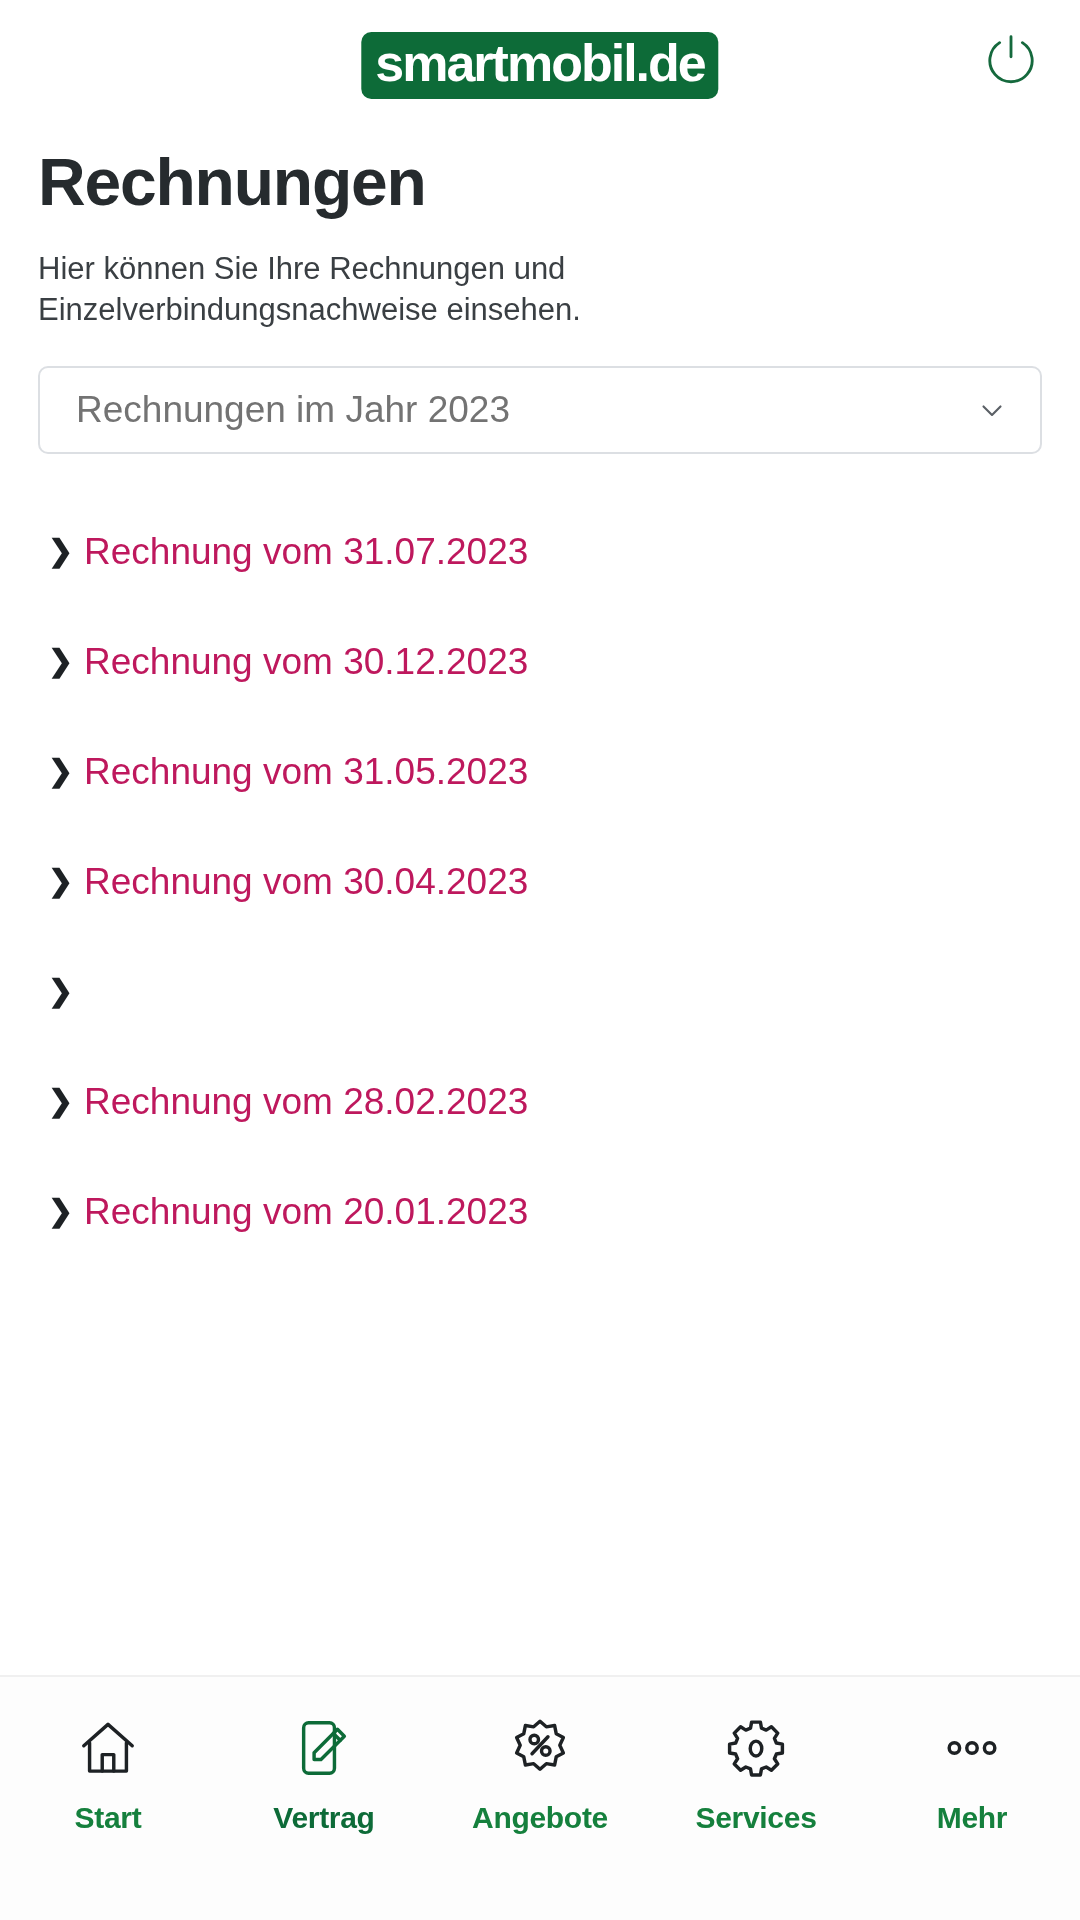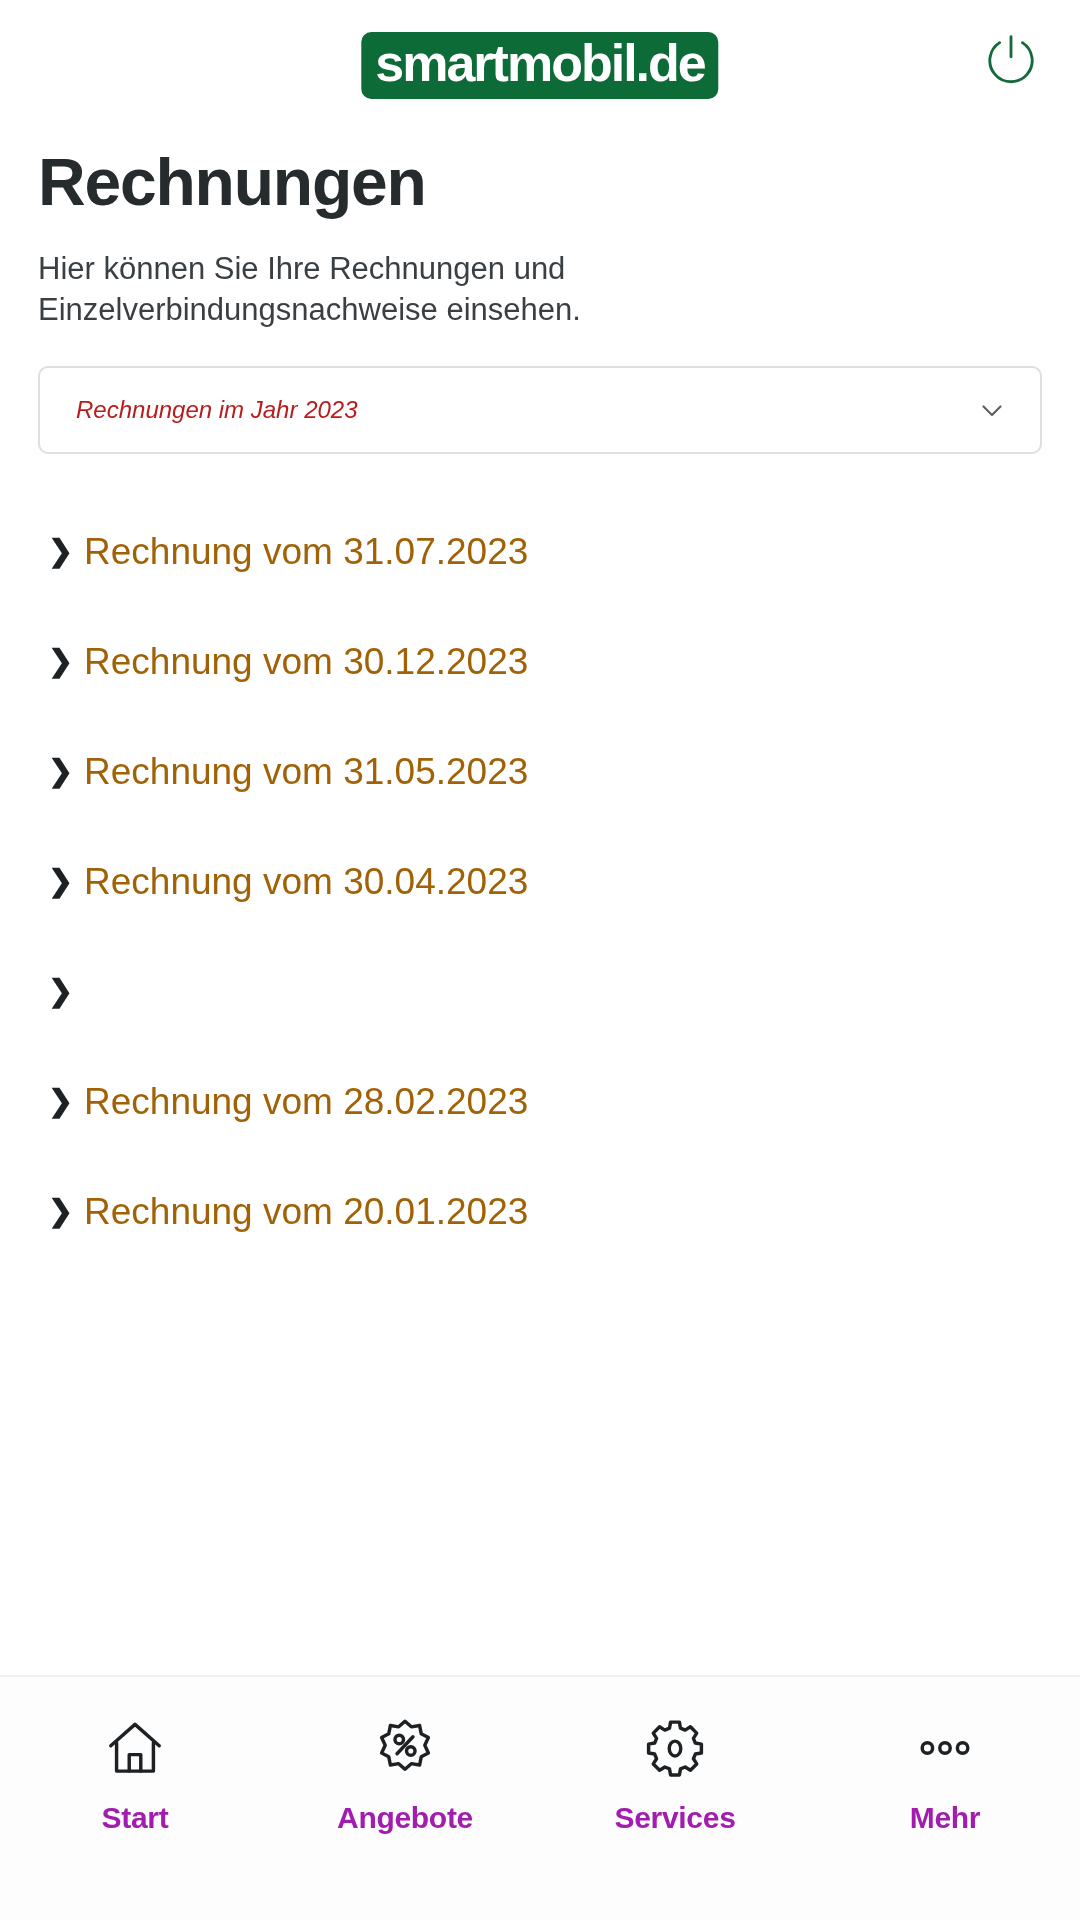--- a/index.html
+++ b/index.html
@@ -96,23 +96,22 @@
     border-radius: 10px;
     background: #ffffff;
     display: flex;
     align-items: center;
     padding: 0 28px 0 36px;
     justify-content: space-between;
     cursor: pointer;
   }
 
   .year-select-value {
-    font-size: 24px;
-    color: #b91c1c;
-    font-style: italic;
+    font-size: 37px;
+    color: #737373;
   }
 
   .chevron-down {
     display: flex;
     align-items: center;
     justify-content: center;
     width: 40px;
     height: 40px;
   }
 
@@ -133,21 +132,21 @@
     width: 36px;
     font-size: 30px;
     font-weight: bold;
     color: #1d2124;
     line-height: 1;
     margin-left: 10px;
   }
 
   .invoice-label {
     font-size: 37px;
-    color: #a16207;
+    color: #be185d;
     line-height: 1;
   }
 
   
   .bottom-nav {
     flex: 0 0 245px;
     height: 245px;
     background: #fdfdfd;
     border-top: 2px solid #f0f0f0;
     display: flex;
@@ -168,21 +167,21 @@
     height: 74px;
     display: flex;
     align-items: center;
     justify-content: center;
   }
 
   .nav-label {
     margin-top: 16px;
     font-size: 30px;
     font-weight: bold;
-    color: #a21caf;
+    color: #15803d;
     letter-spacing: -0.3px;
   }
 
   .nav-item.active .nav-label { color: #0d6b38; }
 </style>
 </head>
 <body>
 
 <div class="screen">
 
@@ -252,20 +251,30 @@
       <div class="nav-item">
         <span class="nav-icon">
           <svg width="66" height="66" viewBox="0 0 24 24" fill="none" stroke="#1d2124" stroke-width="1.25" stroke-linecap="round" stroke-linejoin="round">
             <path d="M3.2 11.2 L12 3.4 L20.8 11.2"></path>
             <path d="M5.3 10.1 L5.3 20.4 L18.7 20.4 L18.7 10.1"></path>
             <path d="M9.9 20.4 L9.9 14.4 L14.1 14.4 L14.1 20.4"></path>
           </svg>
         </span>
         <span class="nav-label">Start</span>
       </div>
+      <div class="nav-item active">
+        <span class="nav-icon">
+          <svg width="66" height="66" viewBox="0 0 24 24" fill="none" stroke="#0d6b38" stroke-width="1.25" stroke-linecap="round" stroke-linejoin="round">
+            <rect x="4.6" y="2.8" width="11.2" height="18.4" rx="1.8"></rect>
+            <path d="M8.4 13.7 L16.9 5.2 L19.4 7.7 L10.9 16.2 L8.4 16.2 Z"></path>
+            <path d="M15.4 6.7 L17.9 9.2"></path>
+          </svg>
+        </span>
+        <span class="nav-label">Vertrag</span>
+      </div>
       <div class="nav-item">
         <span class="nav-icon">
           <svg width="66" height="66" viewBox="0 0 24 24" fill="none" stroke="#1d2124" stroke-width="1.25" stroke-linecap="round" stroke-linejoin="round">
             <path d="M12 2.3 L14.3 4.3 L17.3 3.8 L17.9 6.8 L20.5 8.2 L19.2 11 L20.5 13.8 L17.9 15.2 L17.3 18.2 L14.3 17.7 L12 19.7 L9.7 17.7 L6.7 18.2 L6.1 15.2 L3.5 13.8 L4.8 11 L3.5 8.2 L6.1 6.8 L6.7 3.8 L9.7 4.3 Z"></path>
             <circle cx="9.9" cy="8.9" r="1.55"></circle>
             <circle cx="14.1" cy="13.1" r="1.55"></circle>
             <path d="M14.9 7.9 L9.1 14.1"></path>
           </svg>
         </span>
         <span class="nav-label">Angebote</span>

